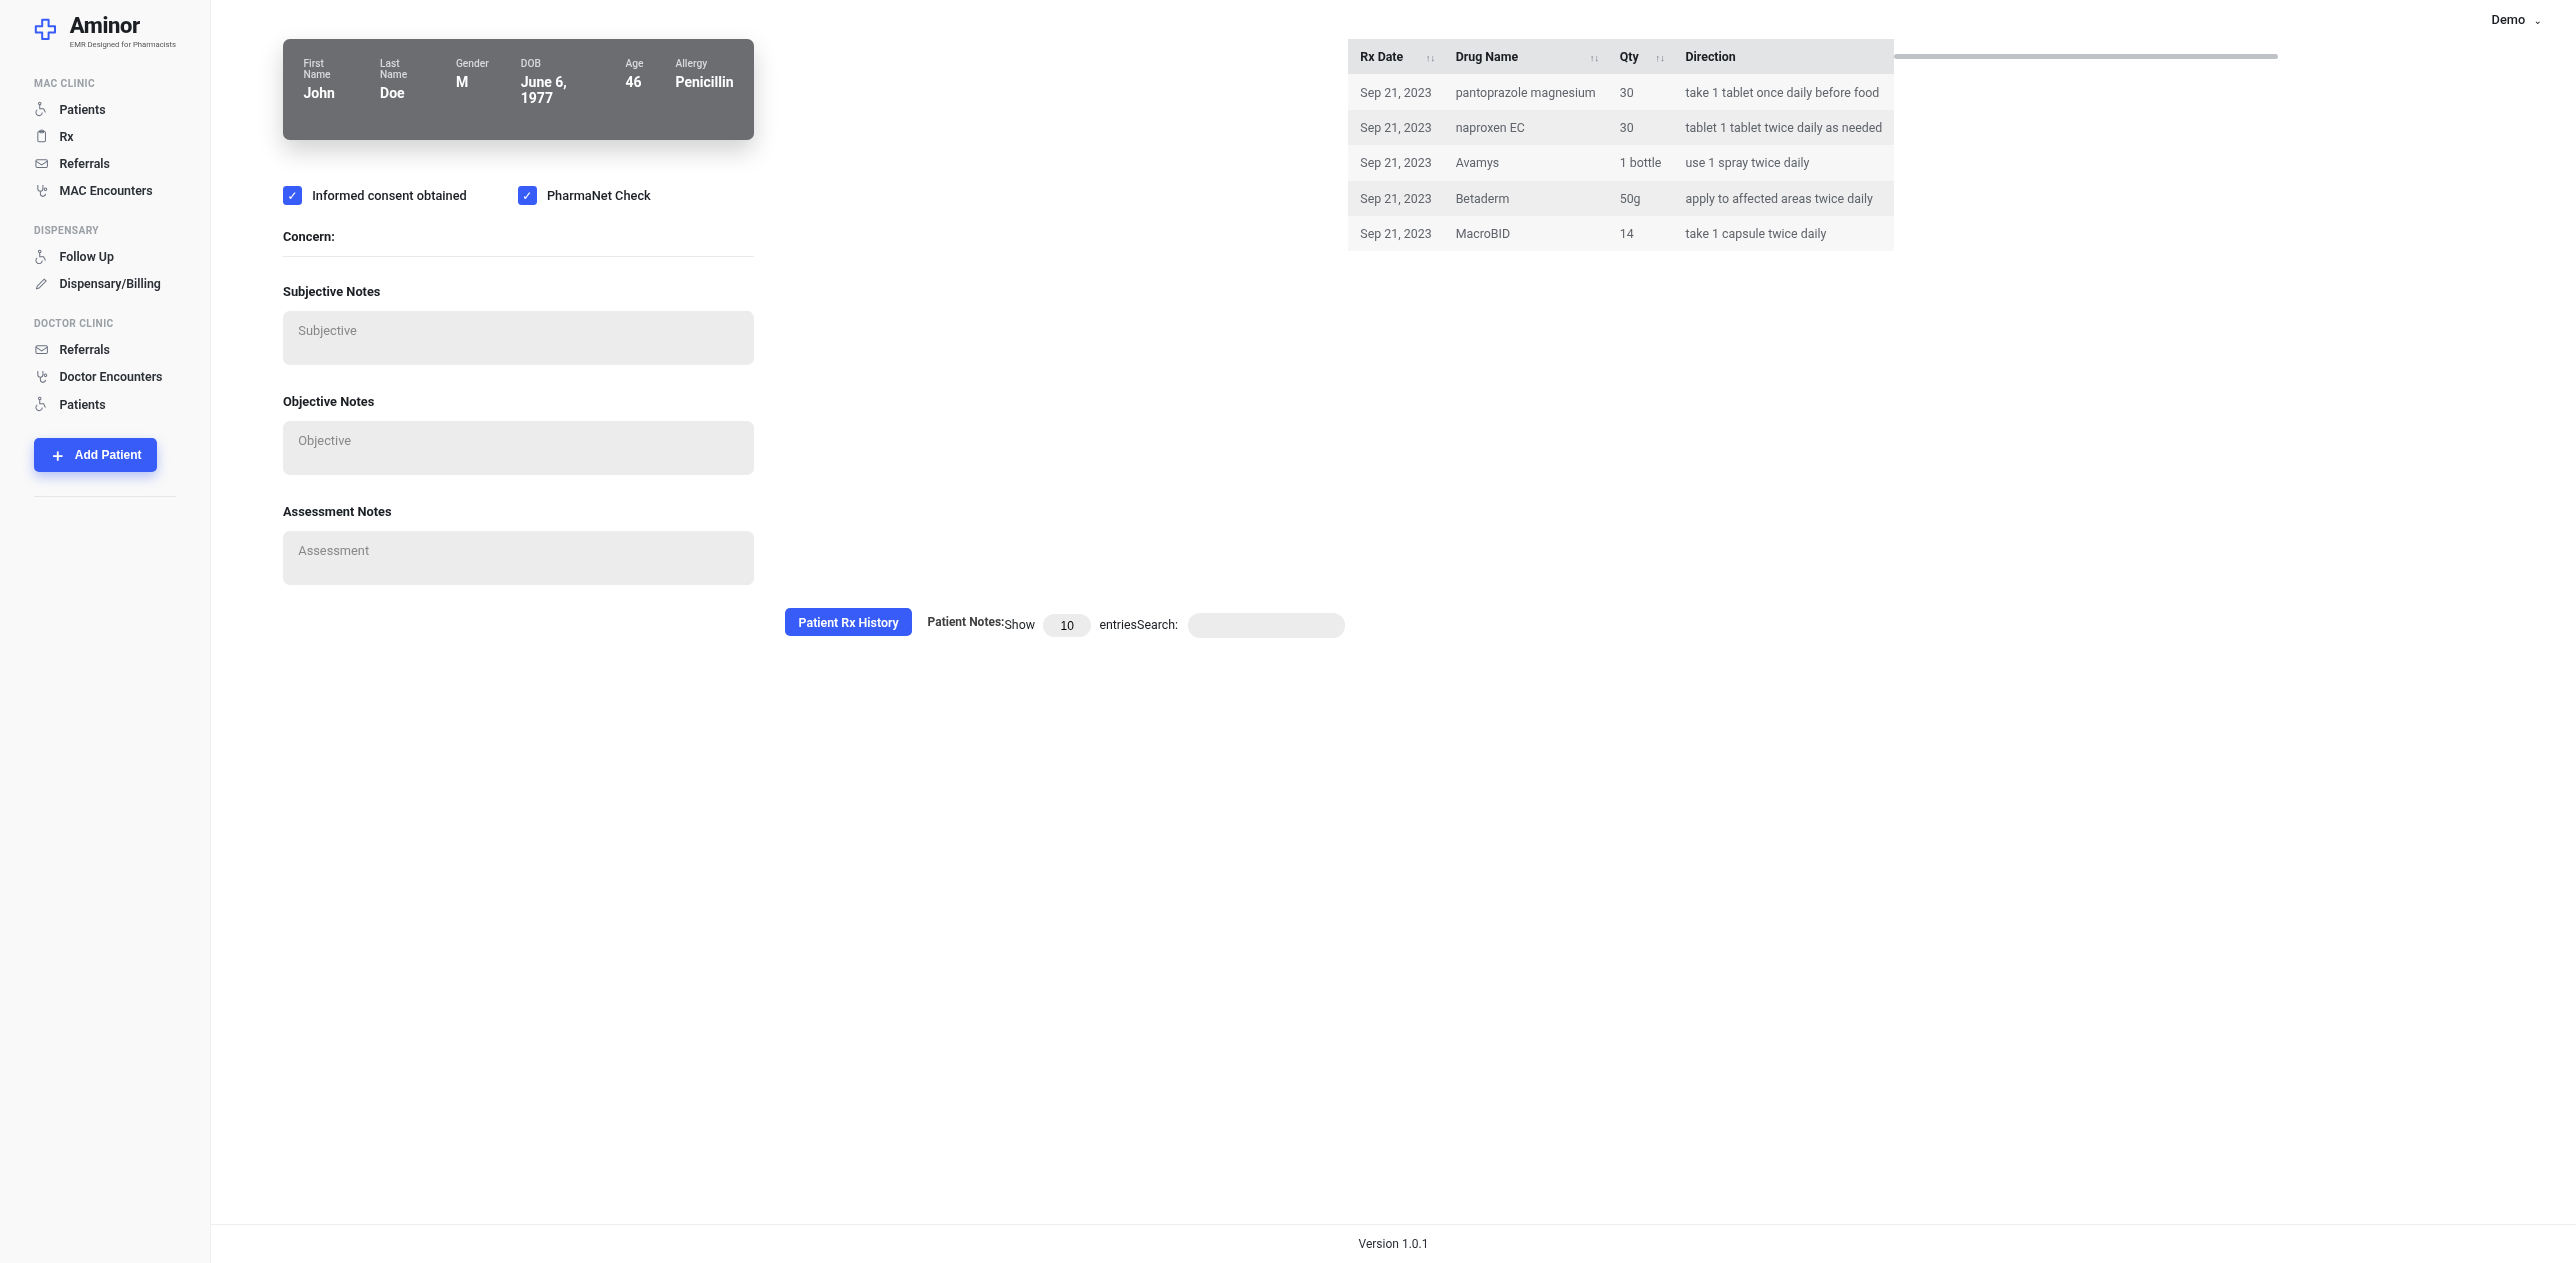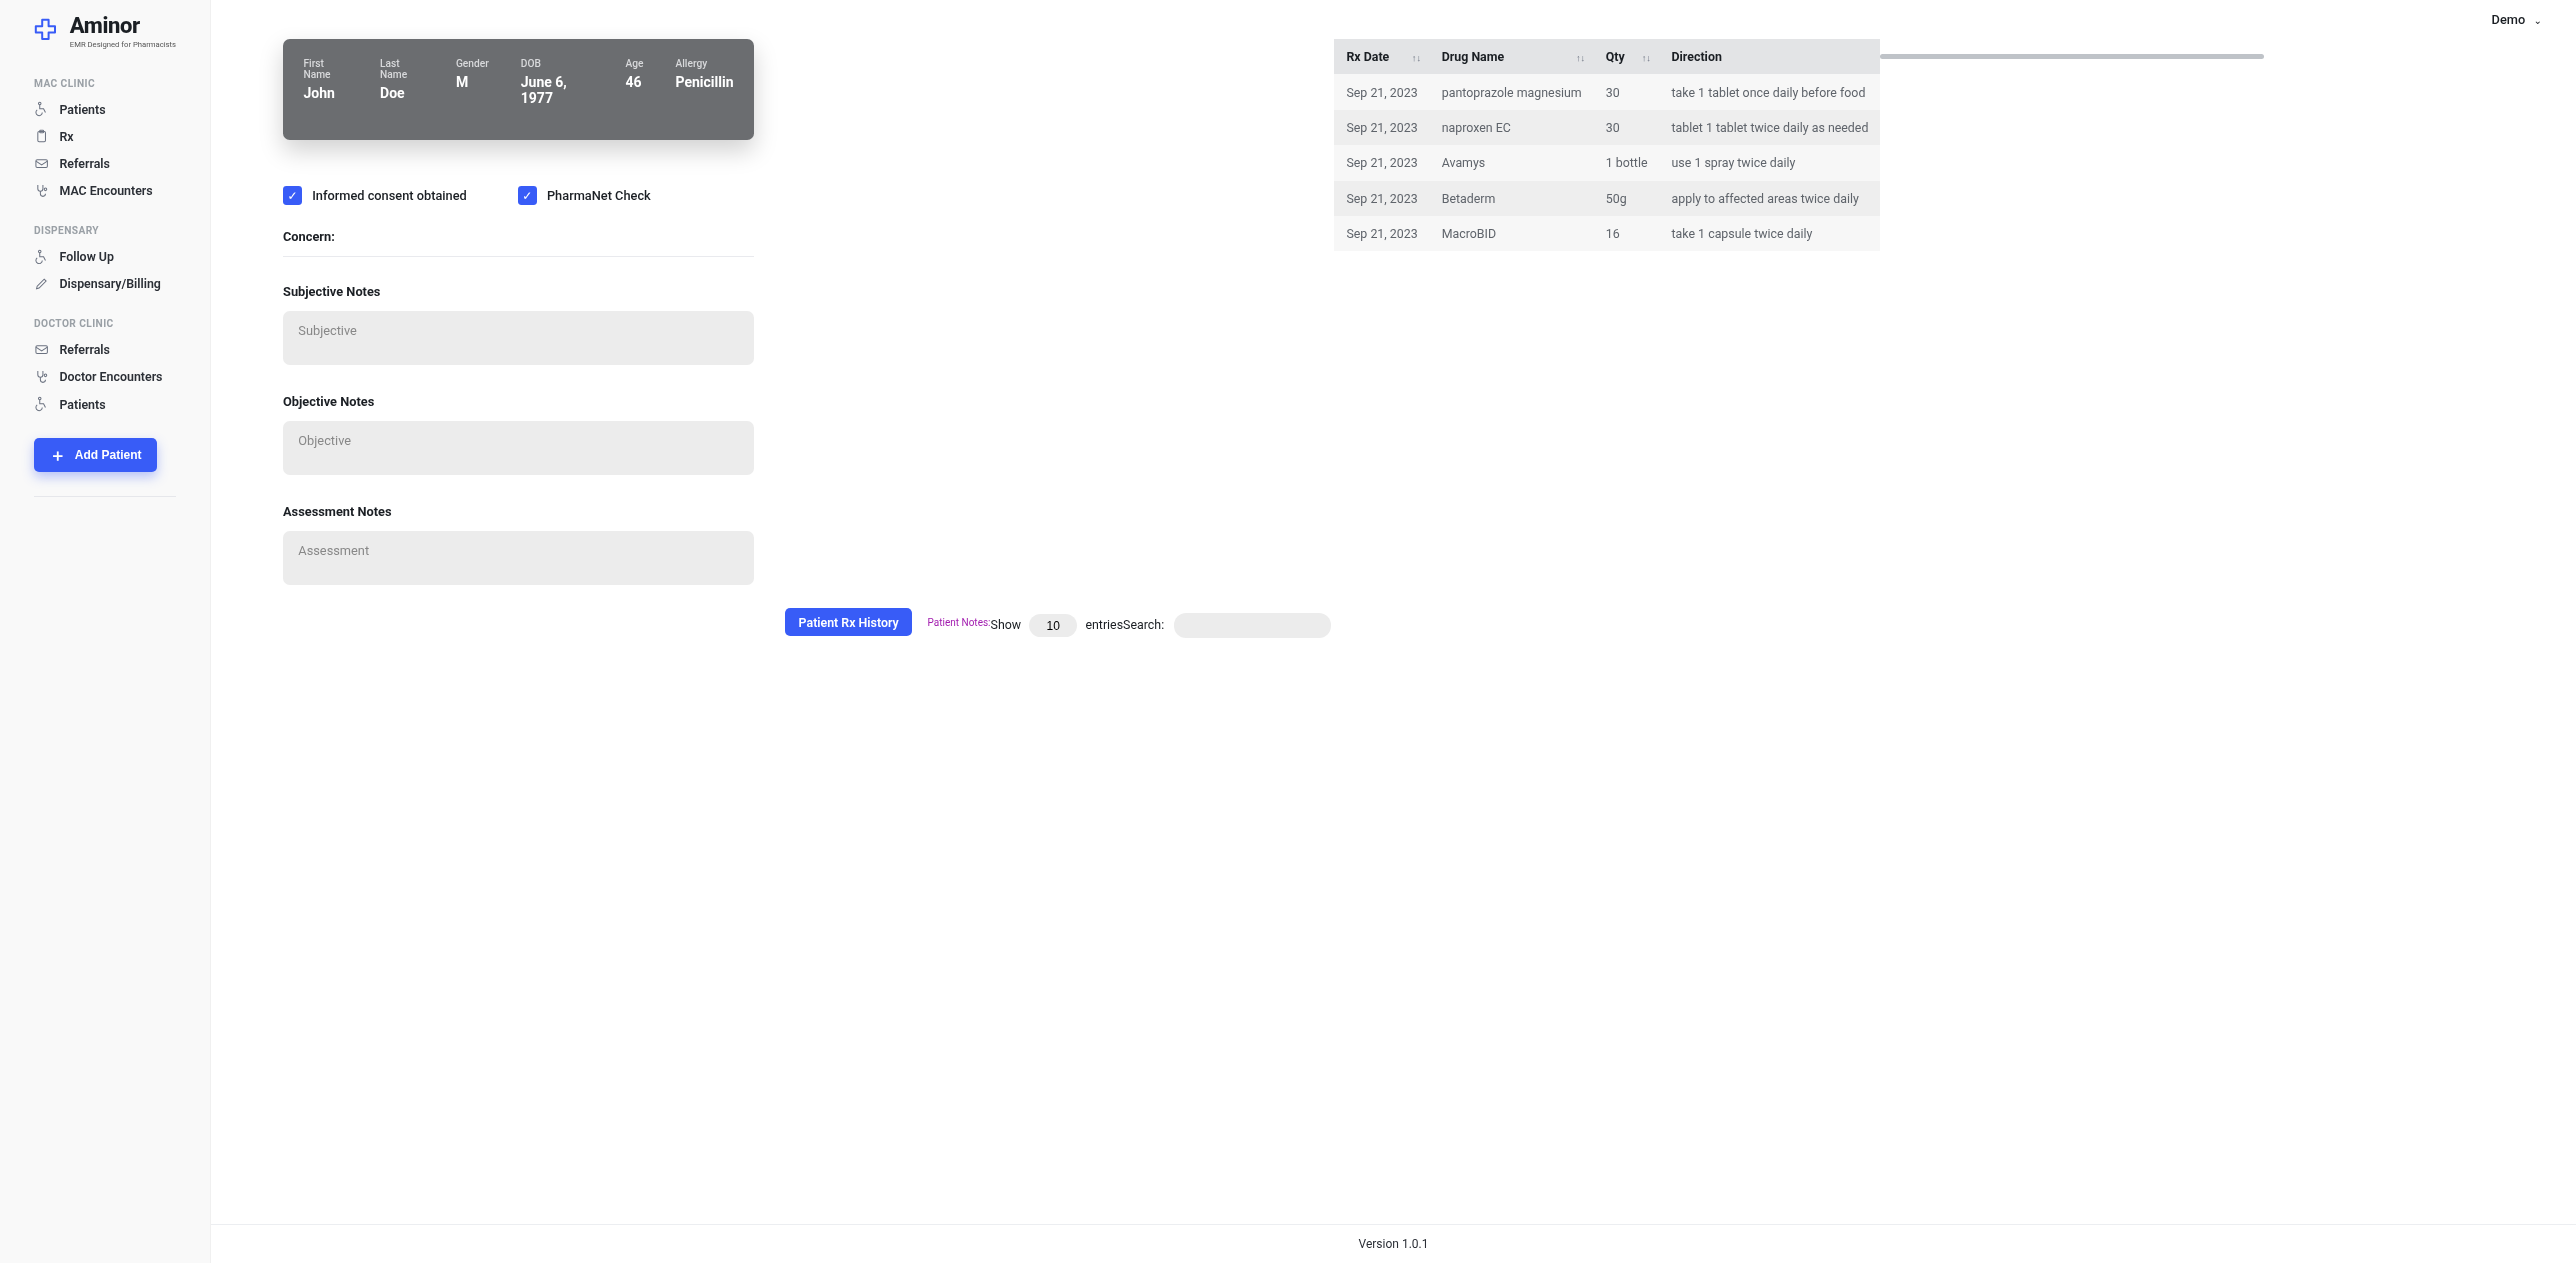--- a/index.html
+++ b/index.html
@@ -35,21 +35,21 @@
     .concern-row { display:flex; gap:19px; align-items:center; margin-bottom:20.5px; }
     .concern-select { flex:0 0 217px; border:1.3px solid #385cf7; border-radius:19px; padding:8.5px 17px; font-size:12.8px; display:flex; justify-content:space-between; align-items:center; cursor:pointer; }
     .concern-select .drop-icon { font-size:9.4px; }
     .treat-btn { background:#385cf7; color:#fff; border:none; border-radius:5.1px; padding:10.2px 17px; font-size:12.8px; font-weight:600; cursor:pointer; box-shadow:0 6.8px 15.3px rgba(56,92,247,0.35); }
     .hr-thin { border:none; border-top:0.9px solid #e9eaee; margin:0 0 20.5px 0; }
     .notes-textarea { width:100%; min-height:53px; background:#ececec; border:none; border-radius:6.8px; padding:12px 15.3px; font-size:12.8px; color:#14532d; resize:none; font-family:inherit; }
     .notes-textarea::placeholder { color:#888; }
     .notes-group { margin-bottom:19px; }
     .tabs-row { display:flex; align-items:center; gap:15.3px; margin-bottom:19px; }
     .tab-active { background:#385cf7; color:#fff; padding:6.8px 13.6px; border-radius:5.1px; font-size:12.4px; font-weight:600; cursor:pointer; }
-    .tab-link { color:#a21caf; font-size:10px; font-weight:400; cursor:pointer; }
+    .tab-link { color:#404040; font-size:12px; font-weight:700; cursor:pointer; }
     .table-controls { display:flex; justify-content:space-between; align-items:center; font-size:12.4px; margin-bottom:12px; padding-right:3.4px; }
     .entries-count { background:#ececec; border:none; border-radius:12px; width:48px; padding:4.3px 0; text-align:center; font-size:12px; margin:0 5.1px; }
     .search-input { background:#ececec; border:none; border-radius:12px; width:157px; padding:5.1px 10.2px; font-size:12px; margin-left:6.8px; }
     .rx-table-wrap { overflow-x:auto; }
     table.rx-table { width:100%; border-collapse:collapse; font-size:12.4px; min-width:546px; }
     table.rx-table thead th { background:#e3e4e6; text-align:left; padding:10.2px 12px; font-weight:700; position:relative; white-space:nowrap; }
     .sort-icon { position:absolute; right:8.5px; top:50%; transform:translateY(-50%); color:#6b7280; font-size:9.4px; }
     table.rx-table tbody td { padding:10.2px 12px; color:#5f646b; white-space:nowrap; }
     table.rx-table tbody tr:nth-child(odd) td { background:#f7f7f7; }
     table.rx-table tbody tr:nth-child(even) td { background:#eeeeee; }
@@ -284,21 +284,21 @@
                 </tr>
                 <tr>
                   <td>Sep 21, 2023</td>
                   <td>Betaderm</td>
                   <td>50g</td>
                   <td>apply to affected areas twice daily</td>
                 </tr>
                 <tr>
                   <td>Sep 21, 2023</td>
                   <td>MacroBID</td>
-                  <td>16</td>
+                  <td>14</td>
                   <td>take 1 capsule twice daily</td>
                 </tr>
               </tbody>
           </table>
         </div>
 
         <div class="scroll-indicator"></div>
       </div>
     </div>
 

